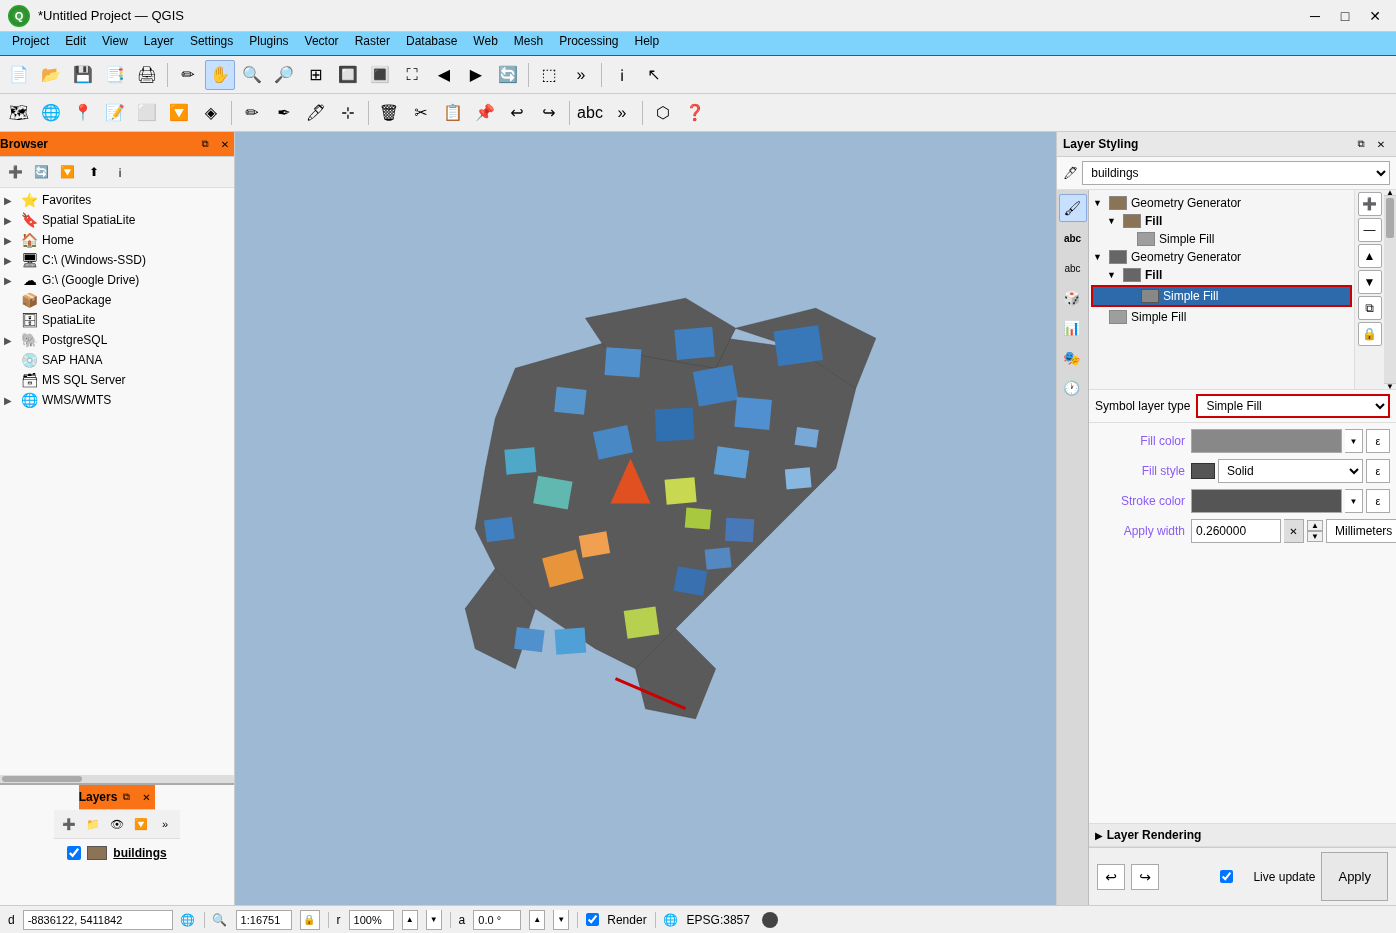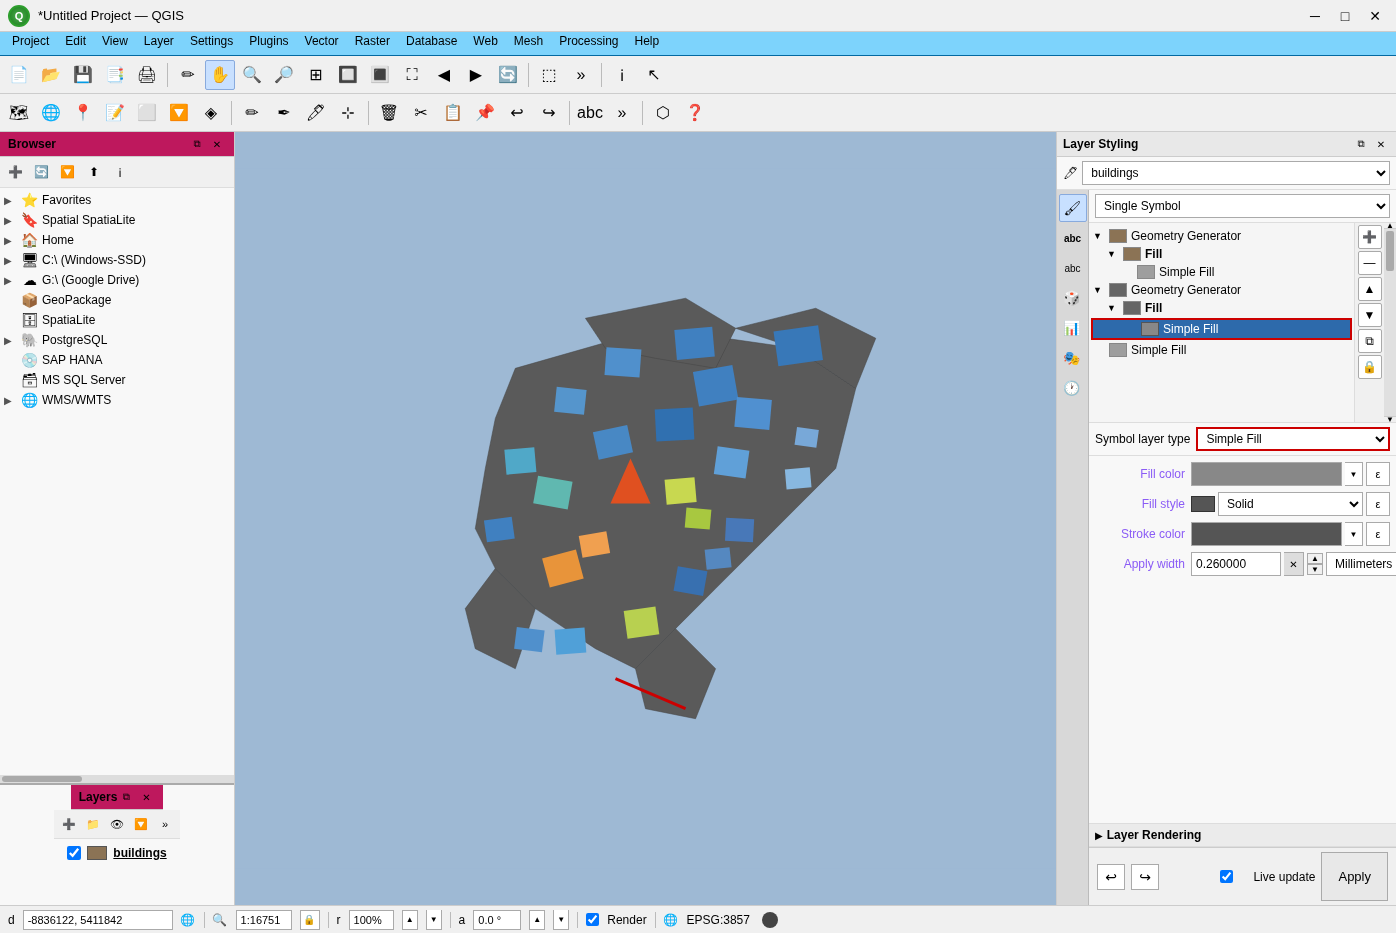--- a/index.html
+++ b/index.html
@@ -80,22 +80,22 @@
     }
 
     
     .browser-panel {
       flex: 1;
       display: flex;
       flex-direction: column;
       border-bottom: 2px solid #aaa;
     }
     .panel-header {
-      background: #be185d;
-      padding: 3px 8px;
+      background: #f97316;
+      padding: 3px 0;
       font-weight: bold;
       font-size: 12px;
       display: flex;
       align-items: center;
       justify-content: space-between;
       border-bottom: 1px solid #ccc;
     }
     .panel-header-left { display: flex; align-items: center; gap: 4px; }
     .panel-header-btns { display: flex; gap: 2px; }
     .panel-mini-btn { width: 18px; height: 18px; border: none; background: transparent; cursor: pointer; font-size: 10px; display: flex; align-items: center; justify-content: center; }
@@ -780,25 +780,20 @@
           <button class="style-icon-btn" style="font-size:10px;font-weight:bold;">abc</button>
           <button class="style-icon-btn" style="font-size:10px;">abc</button>
           <button class="style-icon-btn">🎲</button>
           <button class="style-icon-btn">📊</button>
           <button class="style-icon-btn">🎭</button>
           <button class="style-icon-btn">🕐</button>
         </div>
 
         <div class="styling-main">
 
-          <div class="symbol-type-row">
-            <select class="symbol-type-dropdown">
-              <option>Single Symbol</option>
-            </select>
-          </div>
 
           <div class="symbol-tree-area">
             <div class="symbol-tree">
 
               <div class="sym-tree-item">
                 <span class="sym-arrow">▼</span>
                 <div class="sym-icon" style="background:#8B7355;"></div>
                 <span class="sym-label">Geometry Generator</span>
               </div>
 

